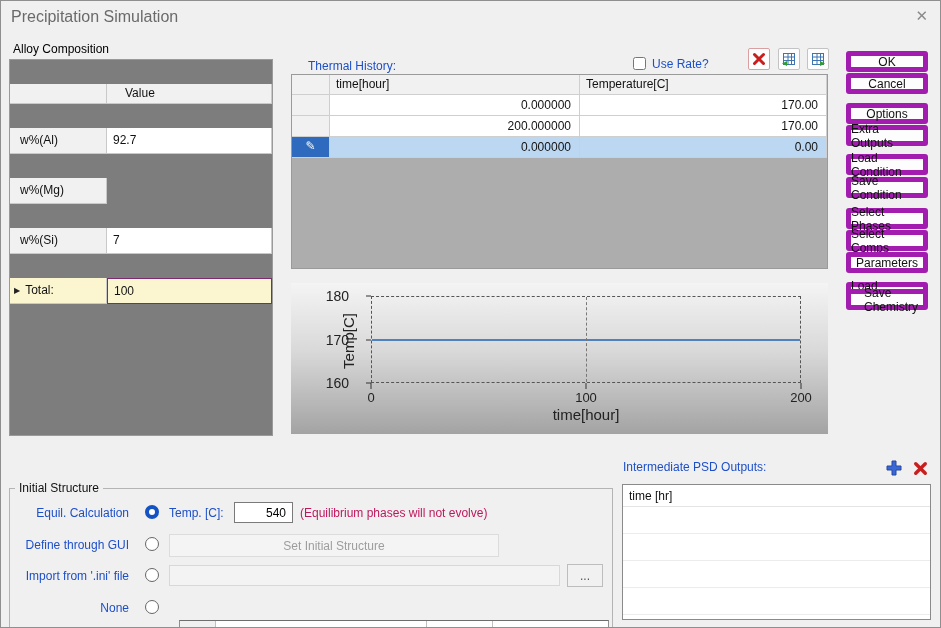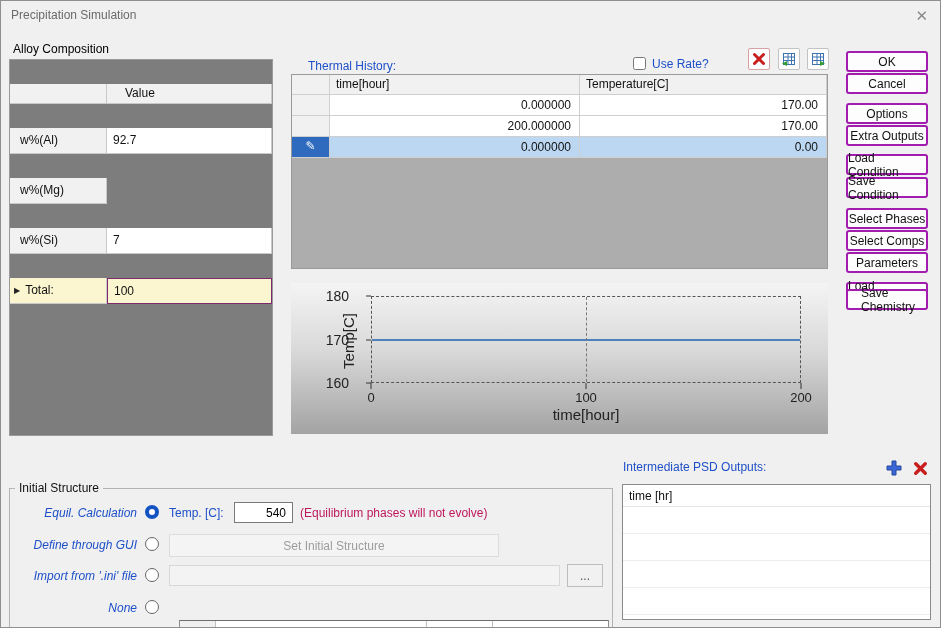--- a/index.html
+++ b/index.html
@@ -2,21 +2,21 @@
 <html><head>
 <meta charset="utf-8">
 <style>
   * { margin:0; padding:0; box-sizing:border-box; }
   html,body { background:#d6d6d6; font-family:"Liberation Sans", sans-serif; }
   .dialog { position:relative; width:941px; height:628px; background:#f0f0f0;
             border:1px solid #8f8f8f; overflow:hidden; font-size:12px; color:#111; }
   .abs { position:absolute; }
 
   
-  .title-text { position:absolute; left:10px; top:7px; color:#6a6a6a; font-size:12px; }
+  .title-text { position:absolute; left:10px; top:7px; color:#6a6a6a; font-size:16px; }
   .close-x { position:absolute; right:12px; top:6px; color:#8a8a8a; font-size:15px; cursor:default; }
 
   .grp-label { position:absolute; color:#000; }
   .blue { color:#1d4fc8; }
   .red-note { color:#be185d; }
 
   
   .alloy-table { position:absolute; left:8px; top:58px; width:264px; height:377px;
                  background:#7d7d7d; border:1px solid #9a9a9a; overflow:hidden; }
   .a-row { display:flex; height:26px;margin-top:24px; }
@@ -73,28 +73,28 @@
   .xmark { position:absolute; top:0; width:1px; height:6px; background:#333; transform:translateX(-50%); }
   .xlabels { position:absolute; left:80px; top:107px; width:430px; height:16px; }
   .xticklab { position:absolute; transform:translateX(-50%); font-size:13px; color:#222; }
   .xlab { position:absolute; left:80px; top:123px; width:430px; text-align:center;
           font-size:15px; color:#222; }
   .ylab { position:absolute; left:12px; top:49px; width:92px; height:18px;
           transform:rotate(-90deg); text-align:center; font-size:15px; color:#222; line-height:18px; }
 
   
   .sidebtn { position:absolute; left:845px; width:82px; height:21px; background:#fdfdfd;
-             border:2px solid #a21caf; border-radius:3px; font-size:12px; color:#111;
+             border:5px solid #a21caf; border-radius:3px; font-size:12px; color:#111;
              display:flex; align-items:center; justify-content:center; cursor:default; }
 
   
   .is-group { position:absolute; left:8px; top:487px; width:604px; height:150px;
               border:1px solid #b4b4b4; }
   .is-group-label { position:absolute; left:14px; top:480px; background:#f0f0f0; padding:0 4px; }
-  .is-label { position:absolute; left:12px; width:124px; text-align:right;font-style:italic; }
+  .is-label { position:absolute; left:4px; width:124px; text-align:right; }
   .txt-input { position:absolute; border:1px solid #7a7a7a; background:#fff;
                font-family:"Liberation Sans", sans-serif; font-size:12px; padding:0 6px; }
   .txt-input.num { text-align:right; }
   .dis-btn { position:absolute; background:#f4f4f4; border:1px solid #dcdcdc; color:#9d9d9d;
              display:flex; align-items:center; justify-content:center; font-size:12px; cursor:default; }
   .dis-input { position:absolute; background:#f3f3f3; border:1px solid #d8d8d8; }
   .browse-btn { position:absolute; background:#f1f1f1; border:1px solid #bdbdbd; color:#555;
                 display:flex; align-items:center; justify-content:center; font-size:12px; cursor:default; }
 
   

